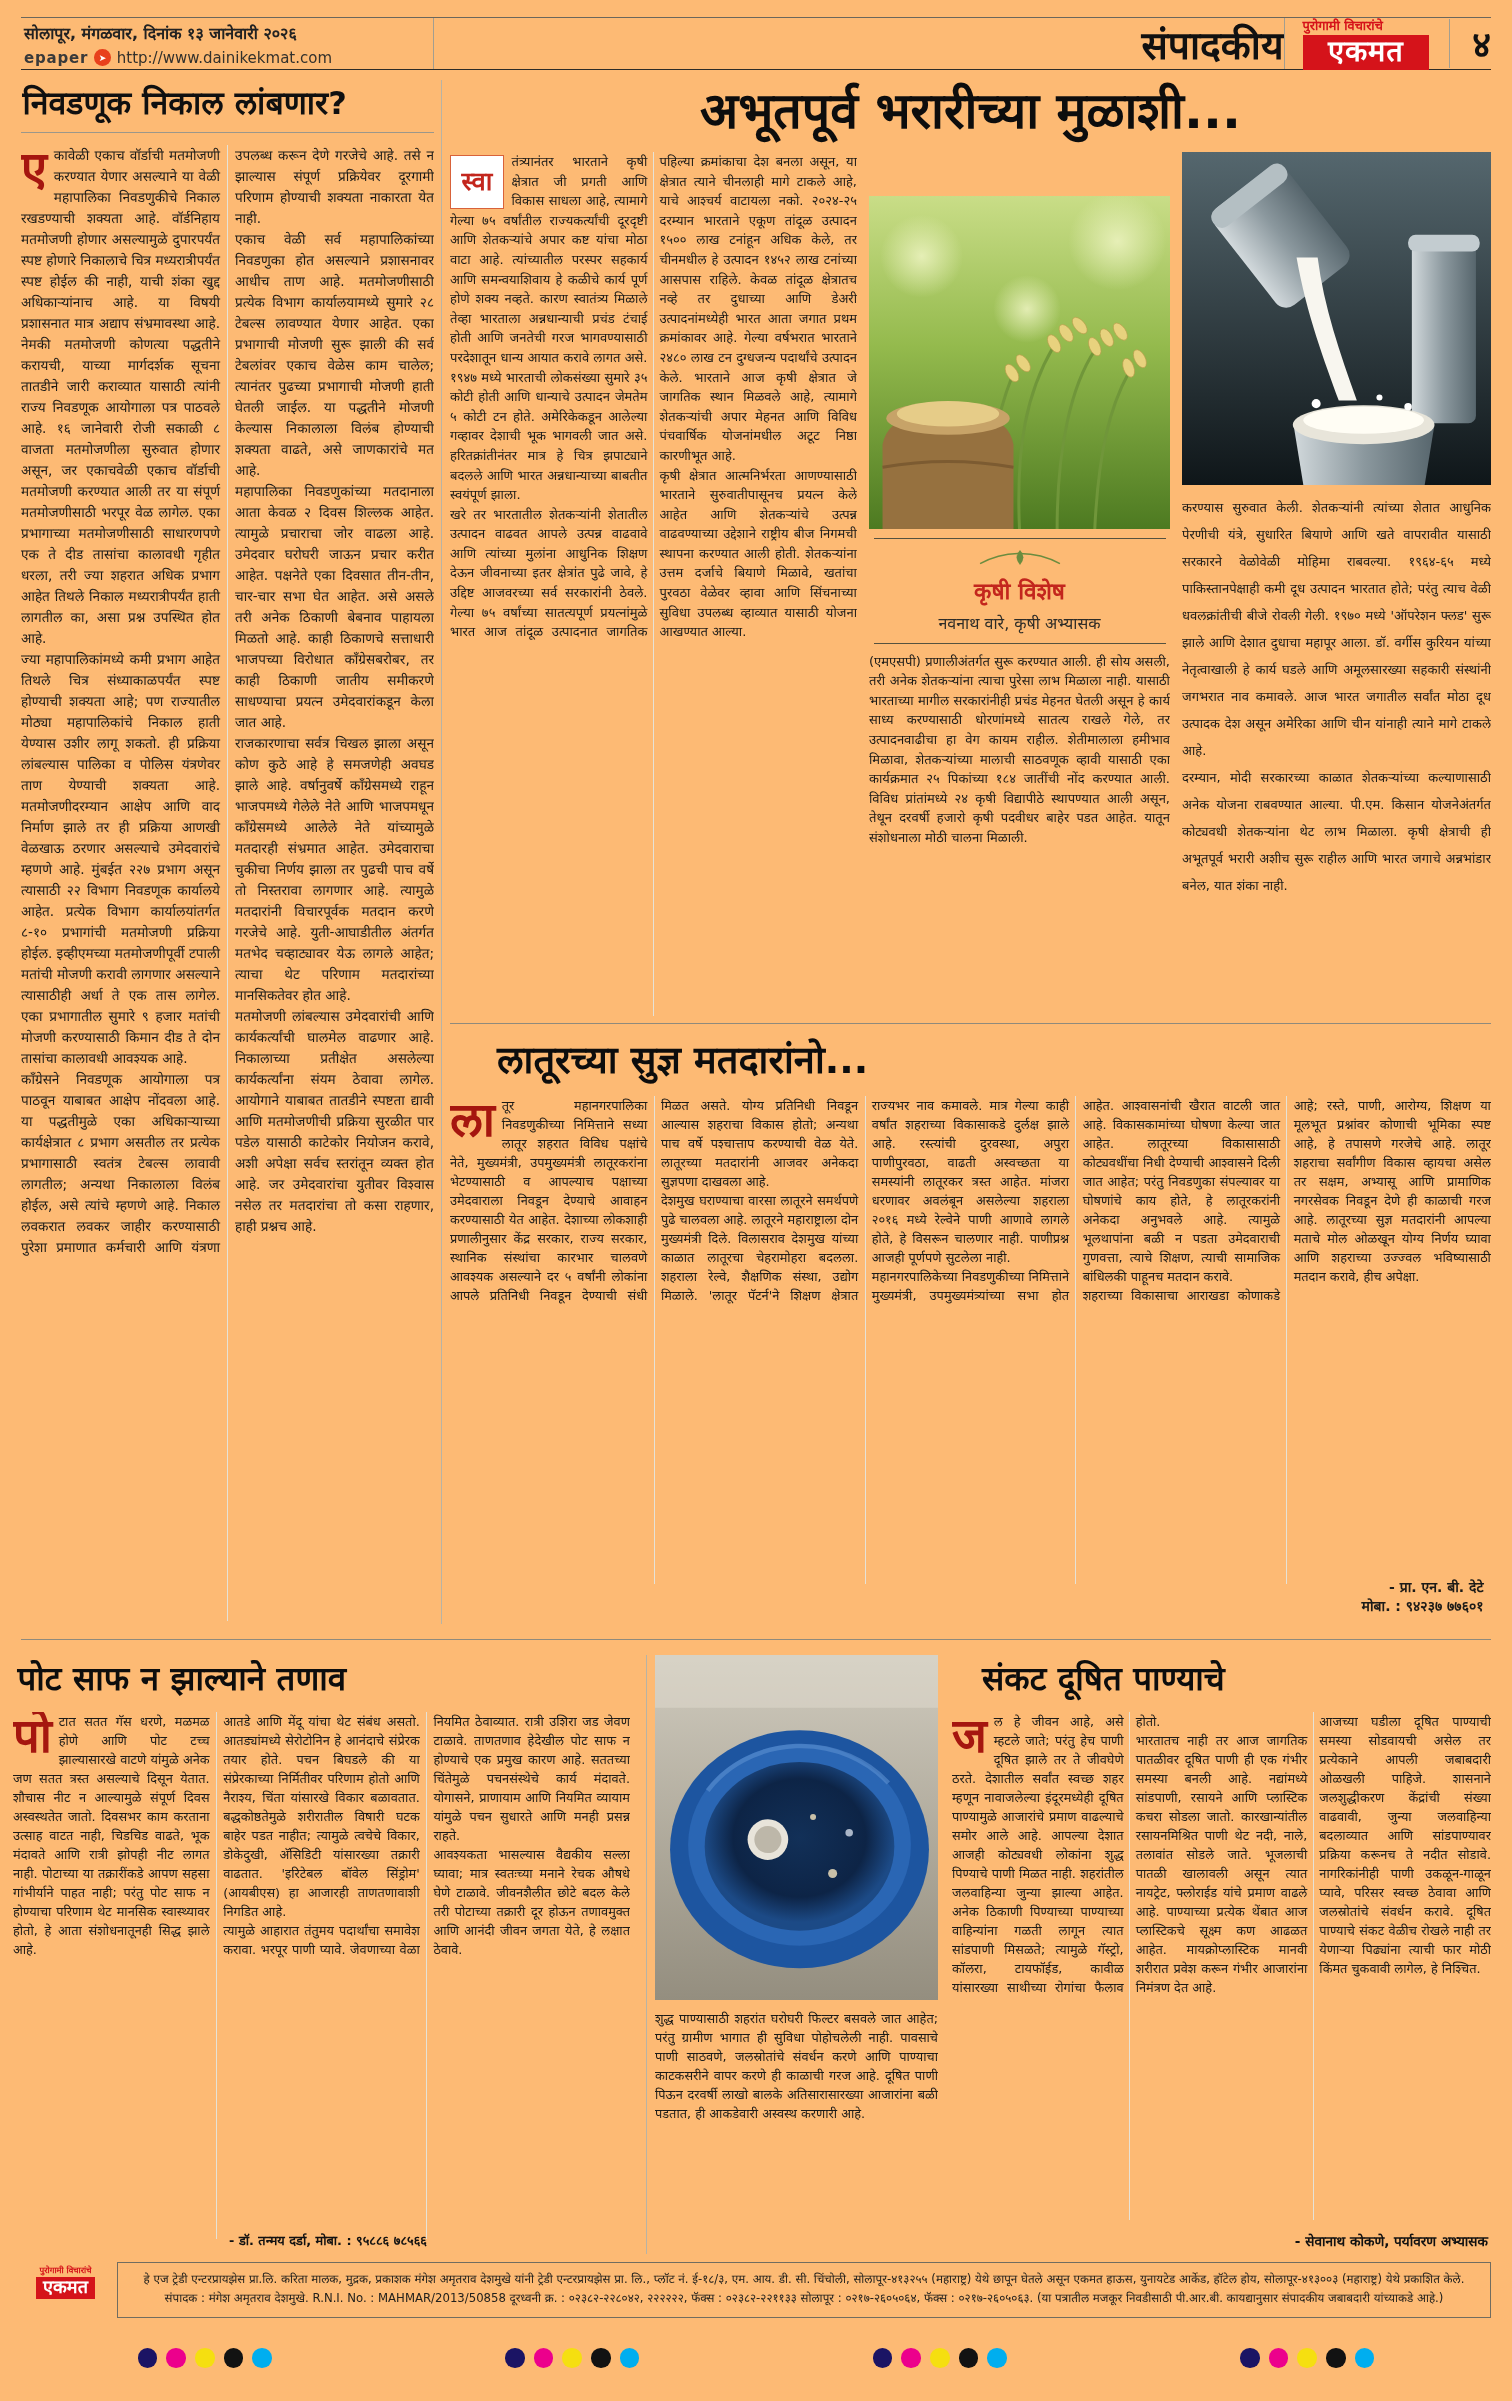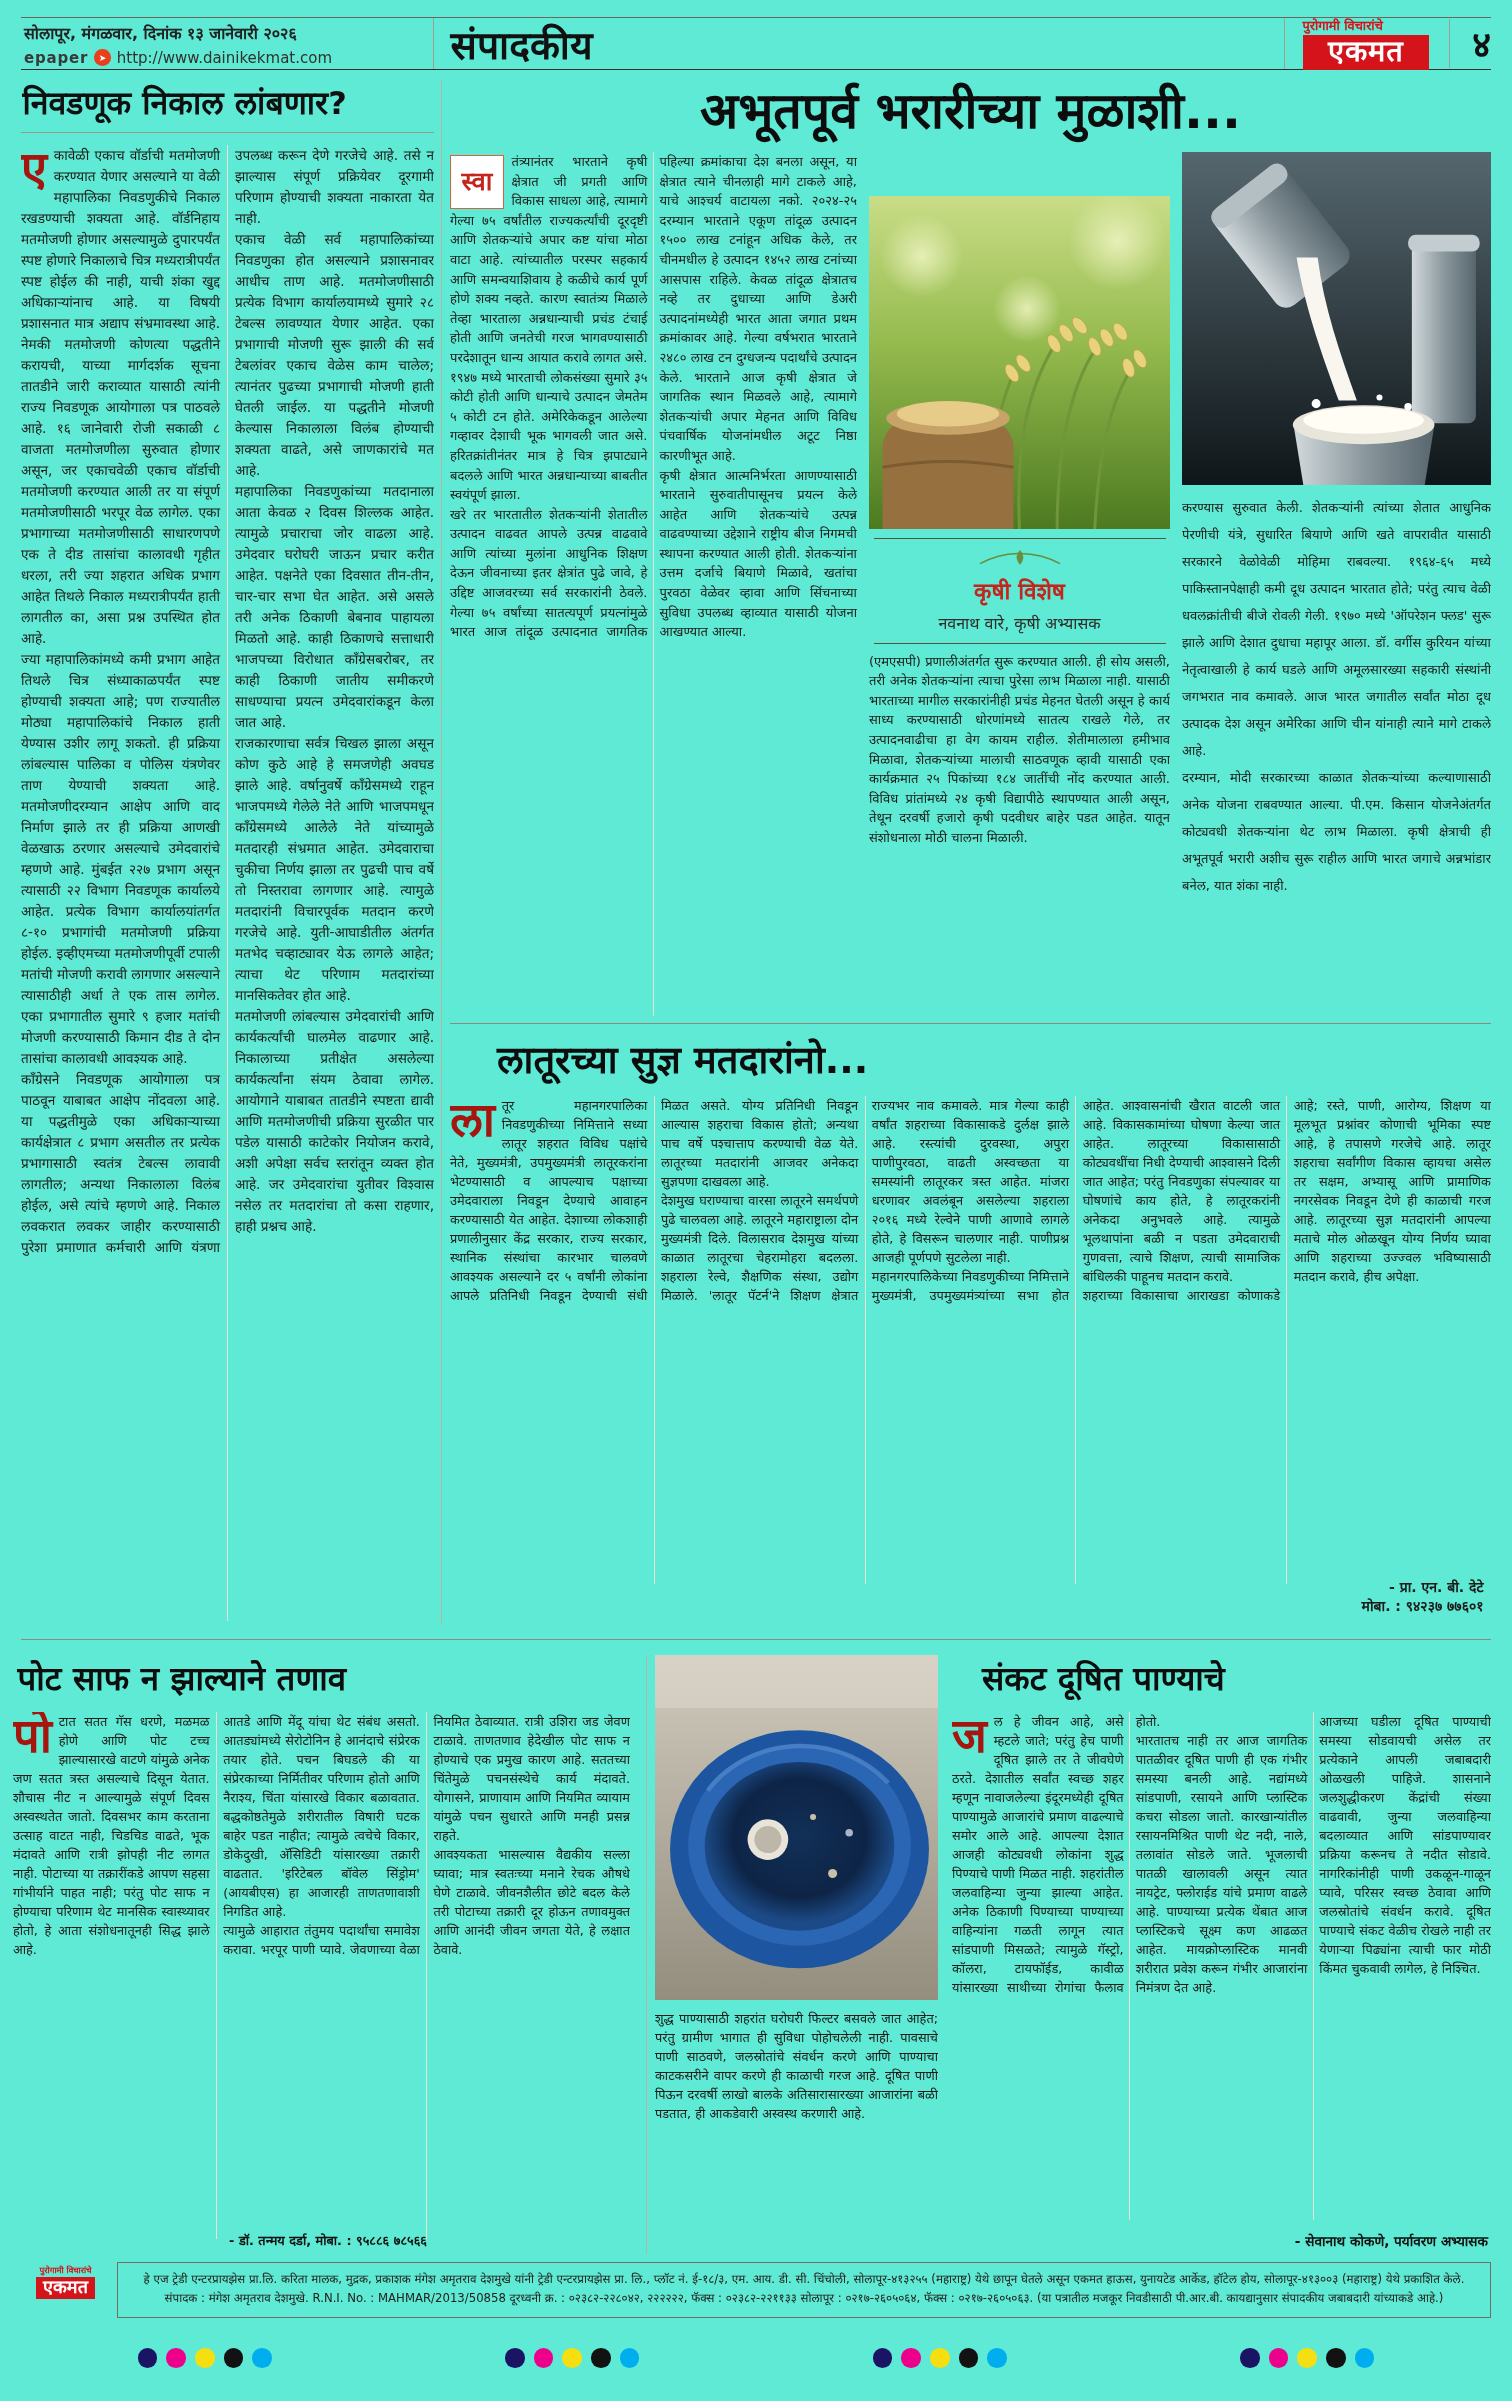--- a/index.html
+++ b/index.html
@@ -1,31 +1,31 @@
 <!DOCTYPE html>
 <html lang="mr" style="font-size:12px"><head>
 <meta charset="utf-8">
 <style>
   * { margin:0; padding:0; box-sizing:border-box; }
   html,body { background:#e8e6df; }
   body { font-family:"DejaVu Sans","Liberation Sans",sans-serif; color:#1c1b18; }
-  .page { position:relative; width:1512px; height:2401px; background:#5eead4; margin:0 auto; overflow:hidden; }
+  .page { position:relative; width:1512px; height:2401px; background:#fdba74; margin:0 auto; overflow:hidden; }
 
   
   .topbar { position:absolute; left:21px; right:21px; top:16.6px; height:53px;
             border-top:0.8px solid #6b675c; border-bottom:1.5px solid #2e2c27;
             display:flex; align-items:stretch; }
   .tb-left { width:413px; border-right:0.8px solid #a39e90; padding:4.5px 7.5px 3px 3px; }
   .date-line { font-size:16px; font-weight:bold; color:#222; }
   .epaper-row { display:flex; align-items:center; gap:6px; margin-top:4.5px; }
   .epaper-badge { font-size:15px; font-weight:bold; color:#3a3a3a; letter-spacing:0.8px; }
   .epaper-icon { width:16.6px; height:16.6px; border-radius:50%; background:#e8401c; color:#fff;
                  font-size:9px; display:flex; align-items:center; justify-content:center; }
   .site-url { font-size:15px; color:#33312c; text-decoration:none; }
-  .tb-center { flex:1; display:flex; align-items:center; padding-left:16.6px; }
+  .tb-center { flex:1; display:flex; align-items:center; padding-left:16.6px;justify-content:flex-end; }
   .section-title { font-size:39px; font-weight:bold; color:#111; }
   .tb-right { display:flex; align-items:center; border-left:0.8px solid #a39e90; padding-left:18px; }
   .masthead { display:flex; flex-direction:column; align-items:flex-start; }
   .masthead-tagline { color:#d5131a; font-size:12.8px; font-weight:bold; margin-bottom:1.5px; }
   .masthead-name { background:#d5131a; color:#fff; font-size:29px; font-weight:bold;
                    padding:1.5px 25.6px 4.5px; line-height:1; letter-spacing:0.8px; }
   .page-number { font-size:36px; font-weight:bold; color:#111; border-left:0.8px solid #a39e90;
                  margin-left:19.6px; padding-left:22.6px; }
 
   

